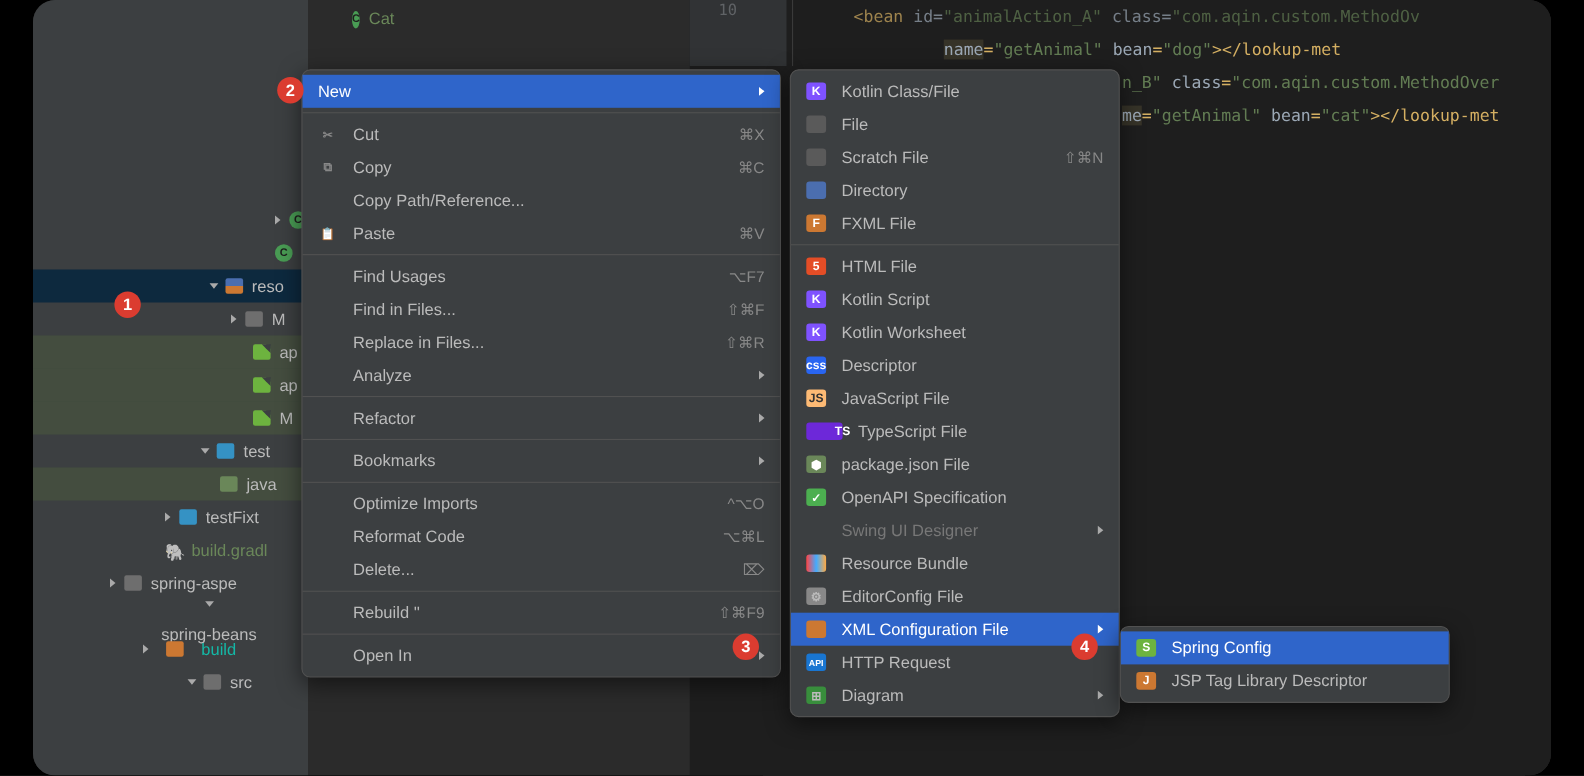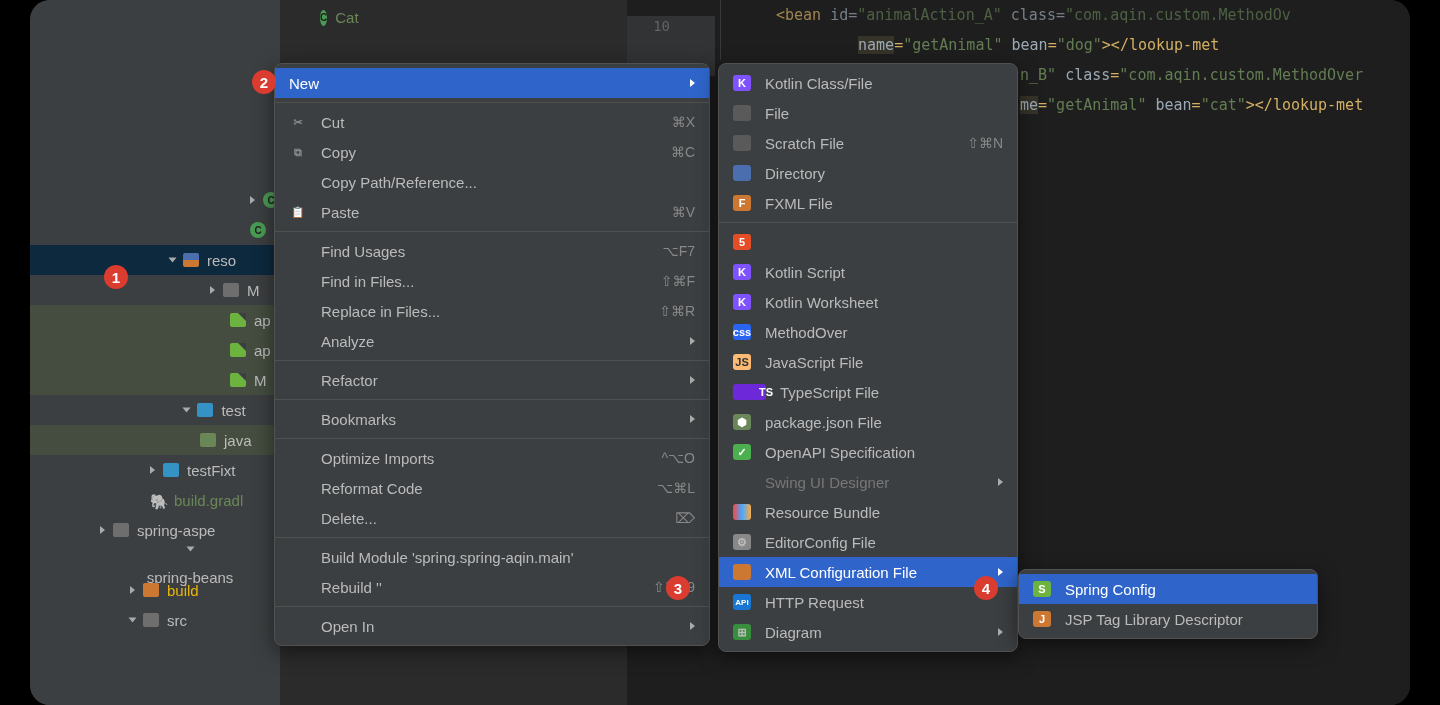--- a/index.html
+++ b/index.html
@@ -27,21 +27,21 @@
   position: absolute;
   right: 0;
   top: 0;
   bottom: 0;
   left: 597px;
   background: #1e1e1e;
 }
 .gutter {
   position: absolute;
   left: 597px;
-  top: 16px;
+  top: 0;
   width: 88px;
   height: 60px;
   background: #313335;
   color: #606366;
   padding: 2px 45px 0 10px;
   text-align: right;
   font-size: 14px;
   font-family: Menlo, monospace;
 }
 .ruler {
@@ -82,21 +82,21 @@
   display: flex;
   align-items: center;
   height: 30px;
   padding-left: 10px;
   gap: 8px;
   color: #bbb;
 }
 .tree-row.selected { background: #0d293e; }
 .tree-row.greenbg { background: rgba(90,120,60,.25); }
 .tree-row.greenfg { color: #6a8759; }
-.tree-row.orangefg { color: #eab308; }
+.tree-row.orangefg { color: #14b8a6; gap: 16px; }
 .dir-icon, .file-icon {
   width: 16px; height: 14px;
   display: inline-block;
 }
 .dir-icon { background:#4b6eaf; border-radius:2px; }
 .dir-icon.green { background:#6a8759; }
 .dir-icon.orange { background:#cc7832; }
 .dir-icon.teal { background:#3592c4; }
 .dir-icon.grey { background:#6e6e6e; }
 .file-icon { background:#5a5a5a; border-radius:2px; position:relative; }
@@ -221,21 +221,21 @@
       <div class="tree-row" style="padding-left: 300px;"></div>
       <div class="tree-row" style="padding-left: 300px;"></div>
       <div class="tree-row" style="padding-left: 300px;"></div>
       <div class="tree-row" style="padding-left: 220px;">
         <span class="chev "></span>
         <span class="circle-icon"></span>
       </div>
       <div class="tree-row" style="padding-left: 220px;">
         <span class="circle-icon"></span>
       </div>
-      <div class="tree-row selected" style="padding-left: 140px;">
+      <div class="tree-row selected" style="padding-left: 140px; justify-content: center;">
         <span class="chev open"></span>
         <span class="dir-icon" style="background:linear-gradient(#4b6eaf 50%,#cc7832 50%)"></span>
         <span>reso</span>
       </div>
       <div class="tree-row" style="padding-left: 180px;">
         <span class="chev "></span>
         <span class="dir-icon grey"></span>
         <span>M</span>
       </div>
       <div class="tree-row greenbg" style="padding-left: 200px;">
@@ -276,21 +276,21 @@
       <div class="tree-row" style="padding-left: 70px; flex-direction: column;">
         <span class="chev open"></span>
         <span class="dir-icon grey"></span>
         <span>spring-beans</span>
       </div>
       <div class="tree-row orangefg" style="padding-left: 100px;">
         <span class="chev "></span>
         <span class="dir-icon orange"></span>
         <span>build</span>
       </div>
-      <div class="tree-row" style="padding-left: 100px;">
+      <div class="tree-row" style="padding-left: 100px; margin-left: 42px;">
         <span class="chev open"></span>
         <span class="dir-icon grey"></span>
         <span>src</span>
       </div>
     </div>
 
   <div class="context-menu" id="ctx">
       <div class="menu-item hovered">
         <span class="label">New</span>
         <span class="submenu-arrow"></span>
@@ -360,24 +360,20 @@
         <span class="shortcut">⌥⌘L</span>
       </div>
       <div class="menu-item">
         <span class="mi-icon"></span>
         <span class="label">Delete...</span>
         <span class="shortcut">⌦</span>
       </div>
       <div class="sep"></div>
       <div class="menu-item">
         <span class="mi-icon"></span>
-        <span class="label">Build Module 'spring.spring-aqin.main'</span>
-      </div>
-      <div class="menu-item">
-        <span class="mi-icon"></span>
         <span class="label">Rebuild '<default>'</default></span>
         <span class="shortcut">⇧⌘F9</span>
       </div>
       <div class="sep"></div>
       <div class="menu-item">
         <span class="mi-icon"></span>
         <span class="label">Open In</span>
         <span class="submenu-arrow"></span>
       </div>
     </div>
@@ -399,32 +395,33 @@
         <span class="mi-icon dir"></span>
         <span class="label">Directory</span>
       </div>
       <div class="menu-item">
         <span class="mi-icon fxml">F</span>
         <span class="label">FXML File</span>
       </div>
       <div class="sep"></div>
       <div class="menu-item">
         <span class="mi-icon html">5</span>
+        <span class="label">HTML File</span>
       </div>
       <div class="menu-item">
         <span class="mi-icon kt">K</span>
         <span class="label">Kotlin Script</span>
       </div>
       <div class="menu-item">
         <span class="mi-icon kt">K</span>
         <span class="label">Kotlin Worksheet</span>
       </div>
       <div class="menu-item">
         <span class="mi-icon css">css</span>
-        <span class="label">MethodOver</span>
+        <span class="label">Descriptor</span>
       </div>
       <div class="menu-item">
         <span class="mi-icon js">JS</span>
         <span class="label">JavaScript File</span>
       </div>
       <div class="menu-item">
         <span class="mi-icon ts">TS</span>
         <span class="label">TypeScript File</span>
       </div>
       <div class="menu-item">

